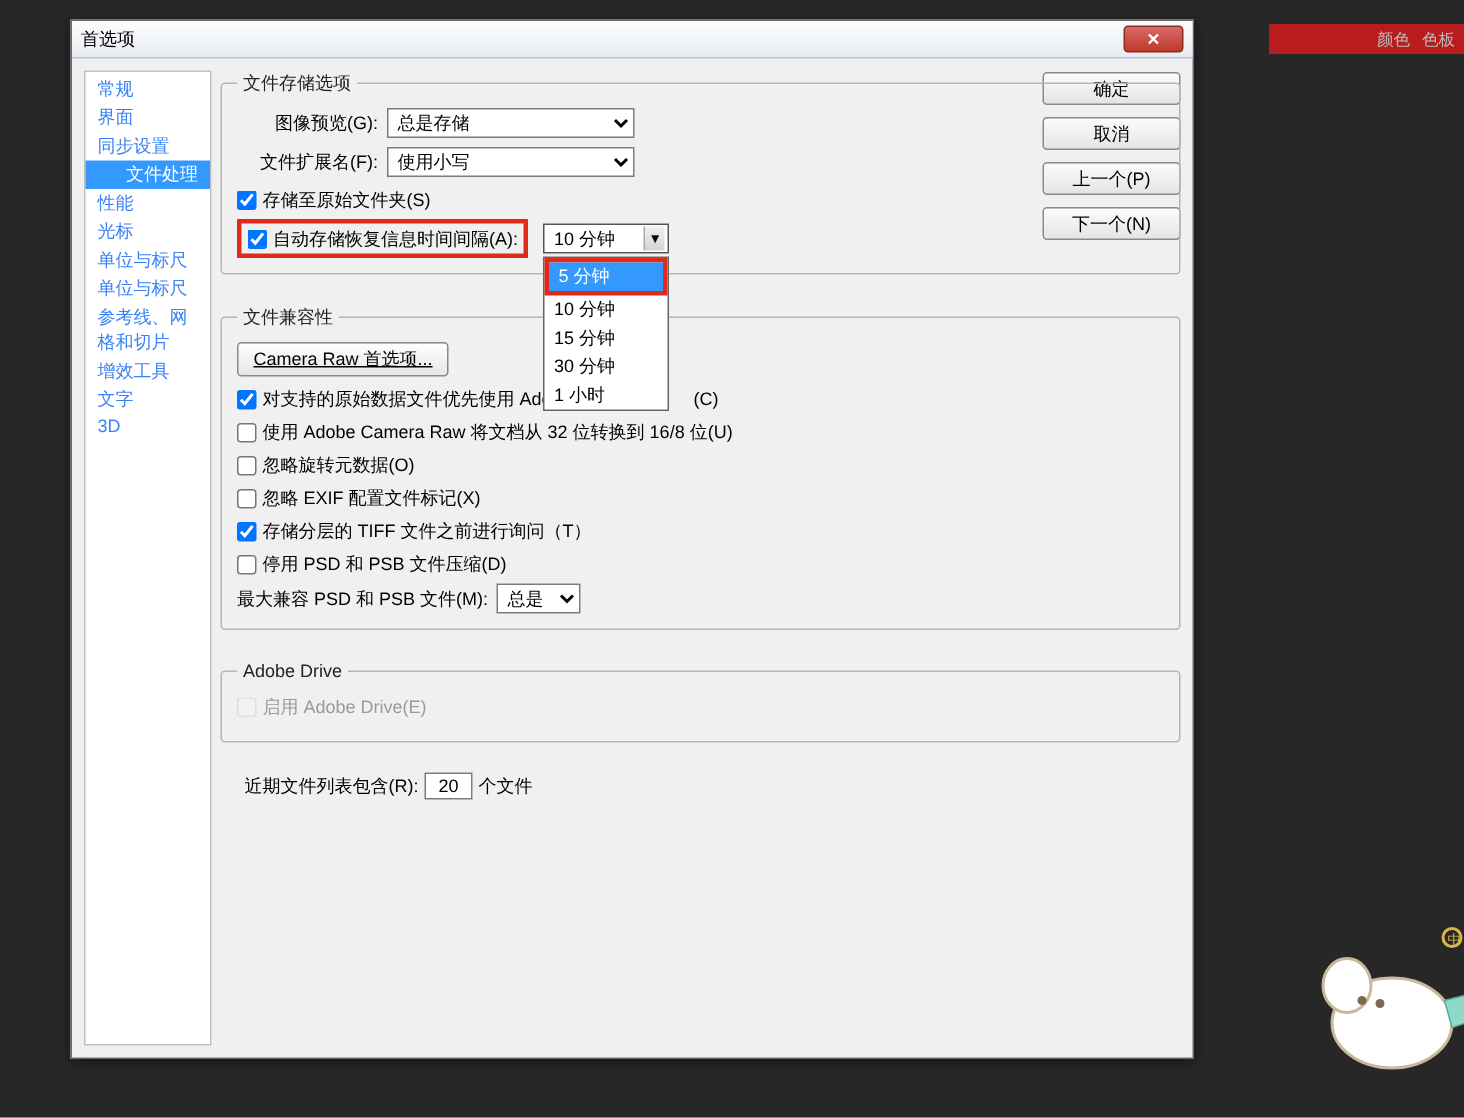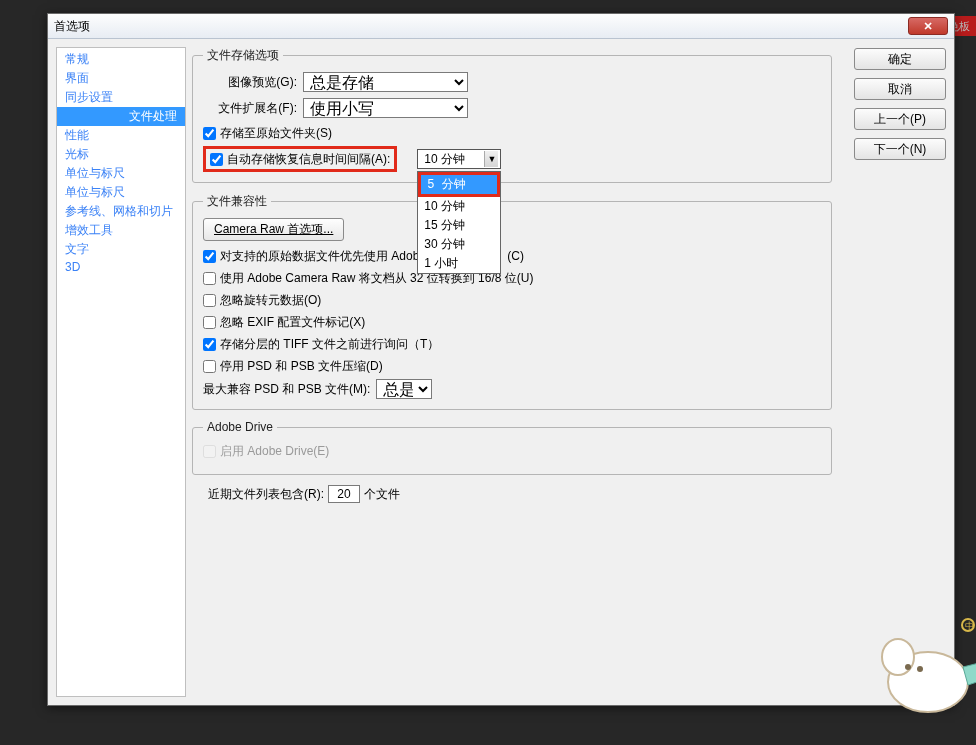--- a/index.html
+++ b/index.html
@@ -24,21 +24,21 @@
     align-items: center;
     gap: 8px;
     padding-right: 6px;
     font-size: 11px;
   }
   .bg-window span { cursor: default; }
   .dialog {
     position: absolute;
     left: 47px;
     top: 13px;
-    width: 908px;
+    width: 749px;
     height: 693px;
     background: #f0f0f0;
     border: 1px solid #6a6a6a;
     box-shadow: 0 2px 10px rgba(0,0,0,0.5);
     display: flex;
     flex-direction: column;
   }
   .titlebar {
     height: 25px;
     background: linear-gradient(#fdfdfd, #e7ecf3);
@@ -109,21 +109,21 @@
     border: 1px solid #8a8a8a;
     border-radius: 3px;
     cursor: default;
   }
   .content {
     width: 640px;
   }
   fieldset {
     border: 1px solid #b5b5b5;
     border-radius: 3px;
-    margin-bottom: 10px;
+    margin-bottom: 20px;
     padding: 8px 10px 10px 10px;
     position: relative;
   }
   legend {
     padding: 0 4px;
     font-size: 12px;
     color: #222;
   }
   .row {
     display: flex;
@@ -132,21 +132,21 @@
     height: 20px;
   }
   .lbl {
     text-align: right;
     padding-right: 6px;
   }
   .lbl-90 { width: 100px; }
   select.sel {
     border: 1px solid #7a7a7a;
     height: 20px;
-    font-size: 16px;
+    font-size: 12px;
     background: #fff;
     padding: 0 2px;
   }
   .sel-165 { width: 165px; }
   .chk-row {
     display: flex;
     align-items: center;
     margin-bottom: 4px;
     height: 18px;
   }
@@ -158,21 +158,21 @@
   .highlight-red {
     border: 3px solid #e12a1a;
     padding: 2px 4px;
     display: flex;
     align-items: center;
     height: 26px;
   }
   .autosave-row {
     display: flex;
     align-items: center;
-    gap: 20px;
+    gap: 10px;
     margin-top: 2px;
   }
   .autosave-select-wrap {
     position: relative;
   }
   .autosave-select {
     border: 1px solid #555;
     width: 84px;
     height: 20px;
     display: flex;
@@ -202,21 +202,20 @@
     z-index: 10;
   }
   .dropdown-list .opt {
     padding: 1px 6px;
     font-size: 12px;
     cursor: default;
   }
   .dropdown-list .opt.sel {
     background: #3399ff;
     color: #fff;
-    font-family: Liberation Mono, monospace;
   }
   .highlight-opt {
     border: 3px solid #e12a1a;
     padding: 0;
   }
   .camera-btn {
     border: 1px solid #8a8a8a;
     background: linear-gradient(#fefefe,#e7e7e7);
     border-radius: 3px;
     padding: 2px 10px;

